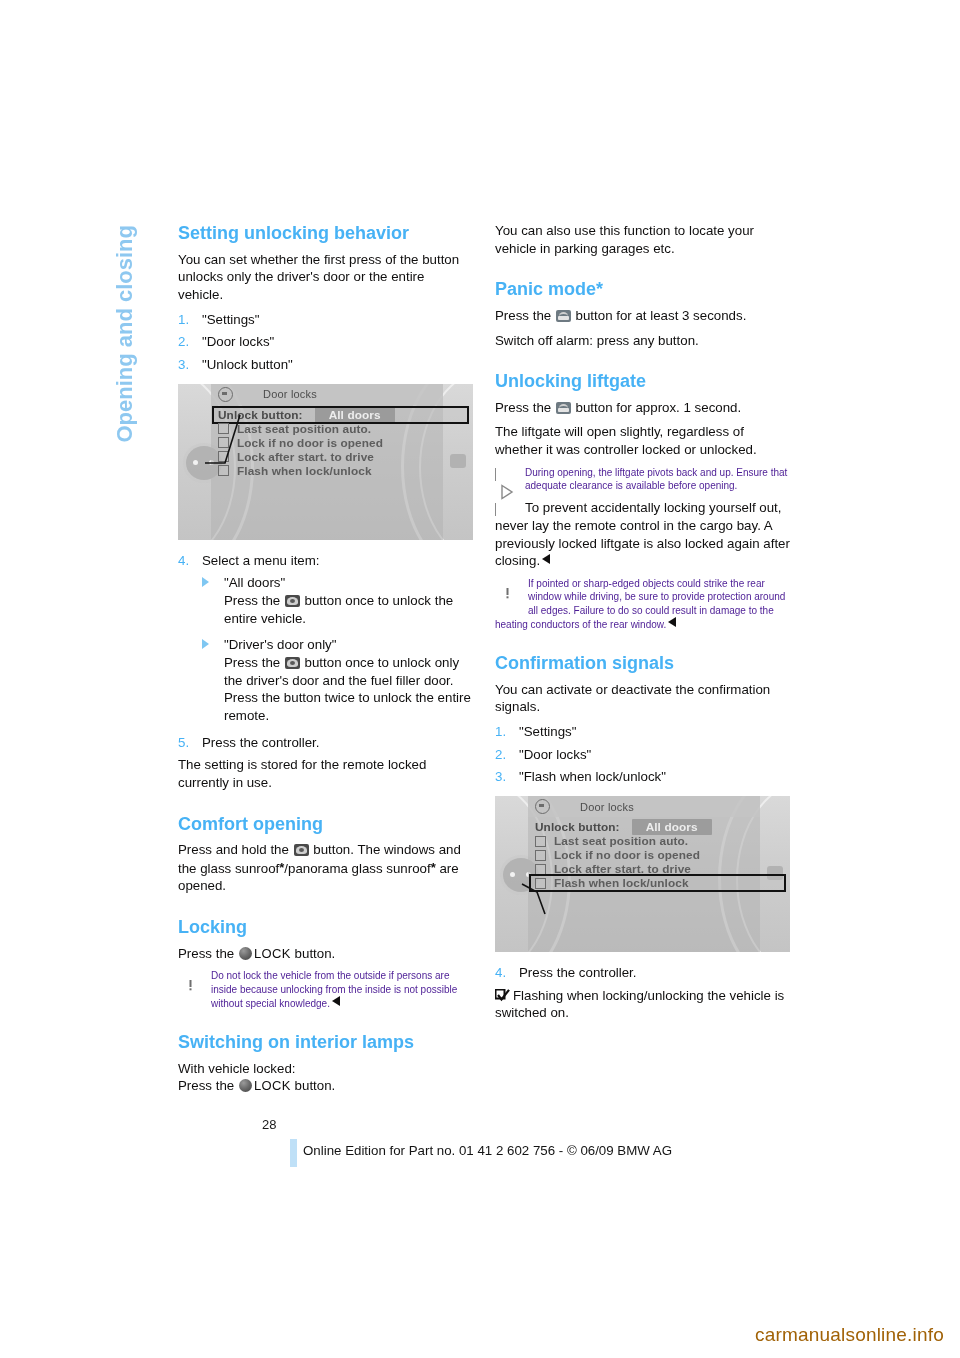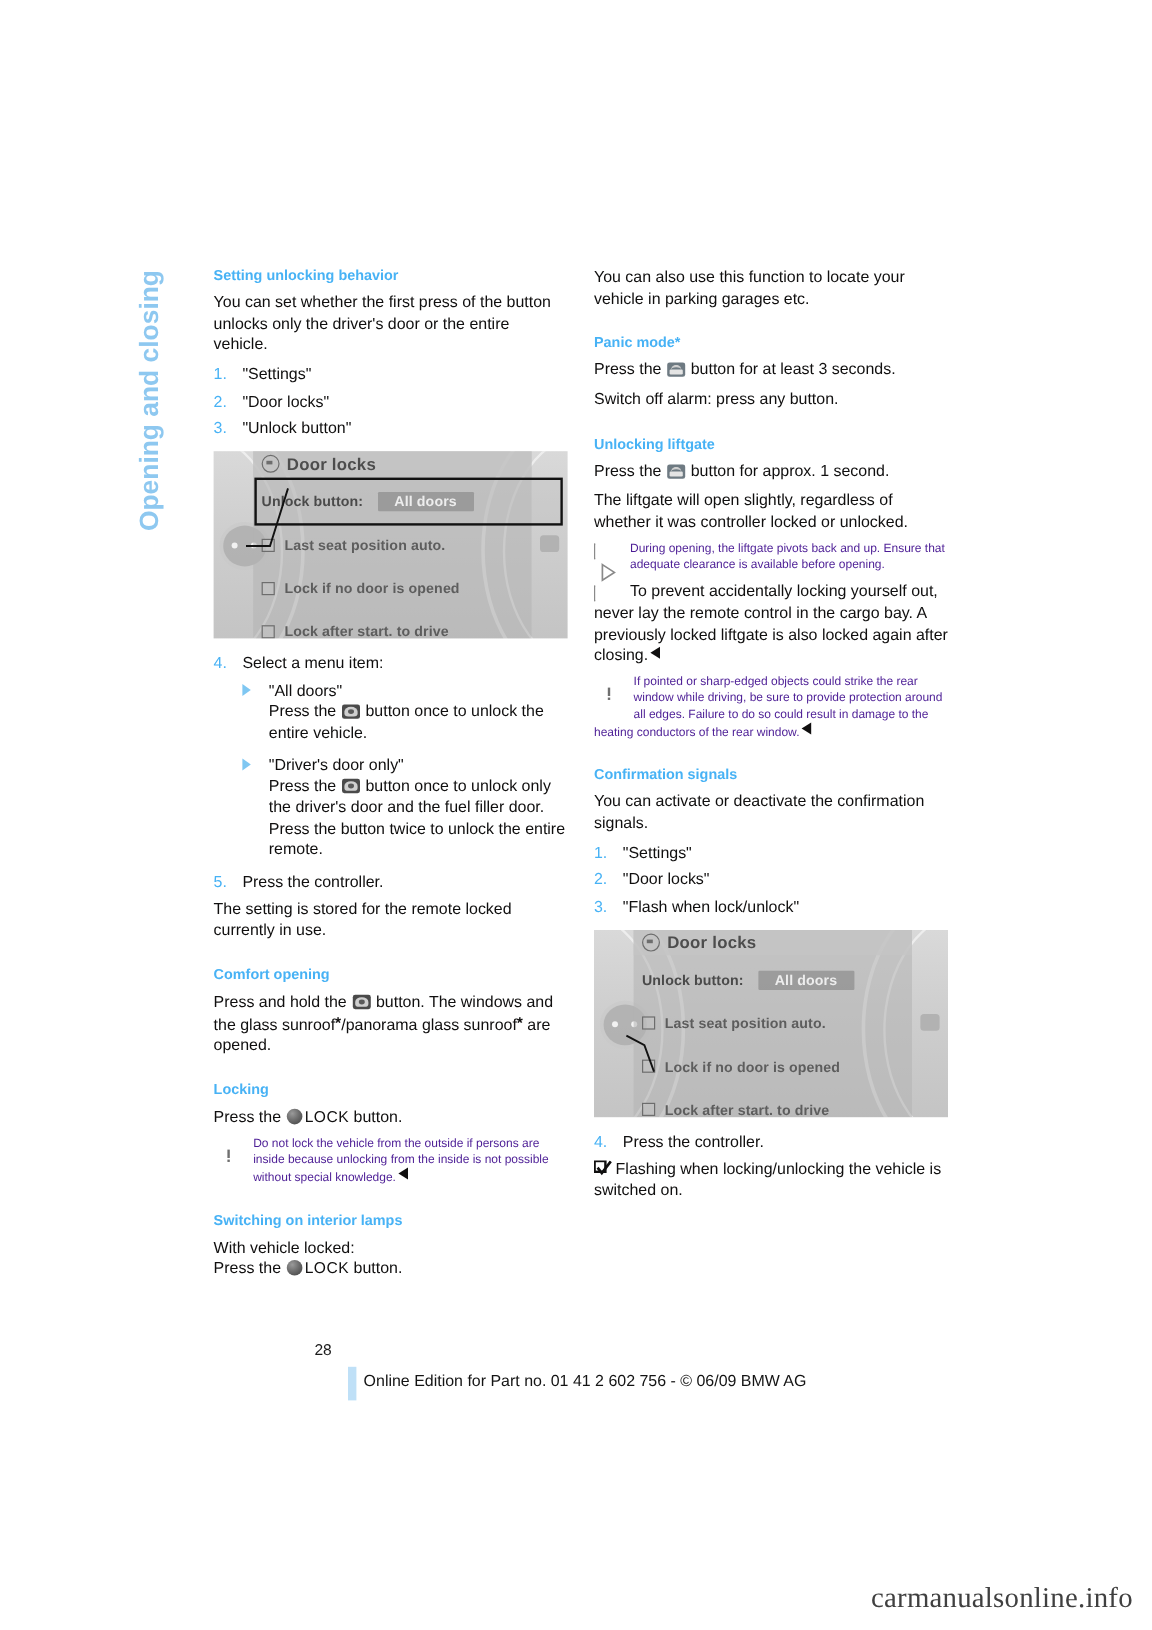--- a/index.html
+++ b/index.html
@@ -47,21 +47,21 @@
   .col {
     position: absolute;
     top: 0;
     width: 295px;
   }
   .col-left { left: 0; }
   .col-right { left: 317px; }
 
   h2.section {
     color: #47b2f5;
-    font-size: 12px;
+    font-size: 18px;
     font-weight: bold;
     margin: 0 0 6px 0;
     line-height: 1.25;
   }
 
   p.body {
     margin: 0 0 7px 0;
     font-size: 13.3px;
     line-height: 1.33;
     color: #100f0f;
@@ -308,32 +308,33 @@
     flex: none;
   }
   .idrive .titlebar .tb-icon::after {
     content: "";
     position: absolute;
     left: 2.5px; top: 4px;
     width: 5px; height: 3px;
     background: #6d6d6d;
   }
   .idrive .titlebar .tb-text {
-    font-size: 14px;
-    font-weight: bold;
+    font-size: 11px;
+    font-weight: normal;
     color: #4d4d4d;
     letter-spacing: 0.2px;
+    margin-left: 24px;
   }
 
   .idrive .rows {
     position: absolute;
     left: 36px; top: 24px; right: 6px;
   }
   .idrive .row {
-    height: 36px;
+    height: 14px;
     display: flex;
     align-items: center;
     font-size: 11.8px;
     font-weight: bold;
     color: #5d5d5d;
     letter-spacing: 0.1px;
     position: relative;
     padding-left: 4px;
     box-sizing: border-box;
   }
@@ -392,24 +393,24 @@
     top: 26px;
     font-size: 13.3px;
     color: #141414;
     white-space: nowrap;
   }
 
   .watermark {
     position: absolute;
     right: 16px;
     bottom: 12px;
-    font-size: 24px;
-    color: #404040;
+    font-size: 19px;
+    color: #a16207;
     letter-spacing: 0.2px;
-    font-family: Liberation Serif, serif;
+    font-family: Liberation Sans, sans-serif;
   }
 </style>
 </head>
 <body>
 
 <div class="page">
 
   <div class="chapter-title">Opening and closing</div>
 
   <div class="columns">

